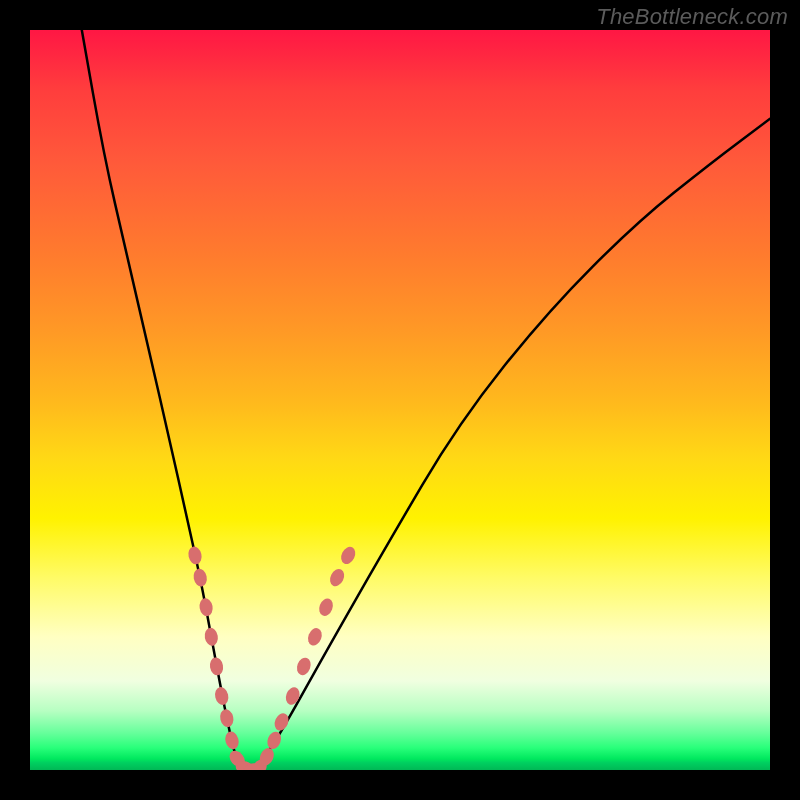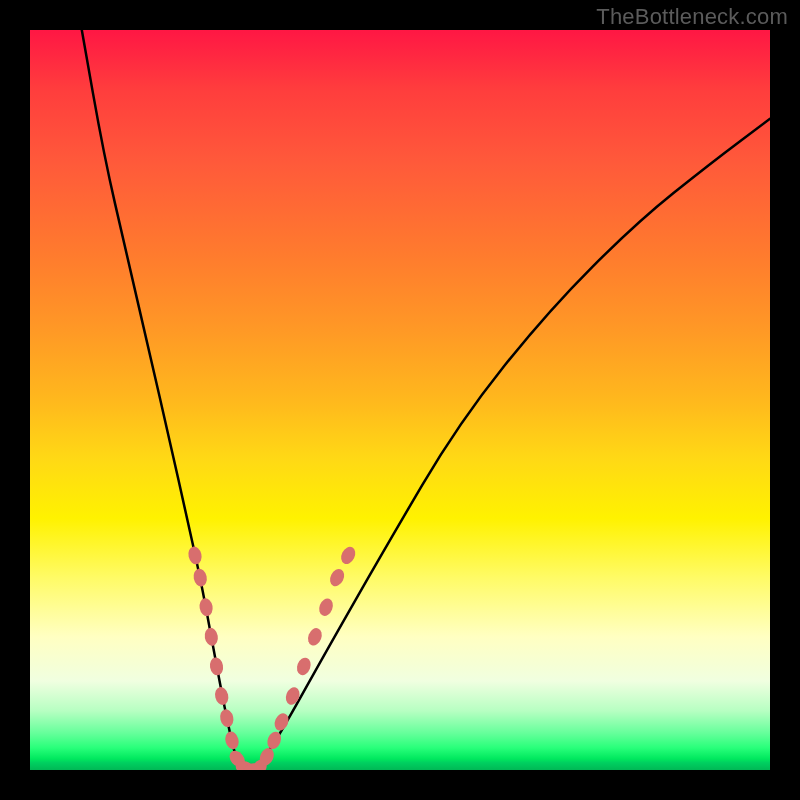--- a/index.html
+++ b/index.html
@@ -9,20 +9,21 @@
     height: 800px;
     background: #000;
     font-family: Arial, Helvetica, sans-serif;
     overflow: hidden;
   }
   .outer {
     position: relative;
     width: 800px;
     height: 800px;
     background: #000;
+    font-style: italic;
   }
   .watermark {
     position: absolute;
     top: 4px;
     right: 12px;
     color: #5b5b5b;
     font-size: 22px;
     font-weight: 500;
     letter-spacing: 0.2px;
     z-index: 3;

